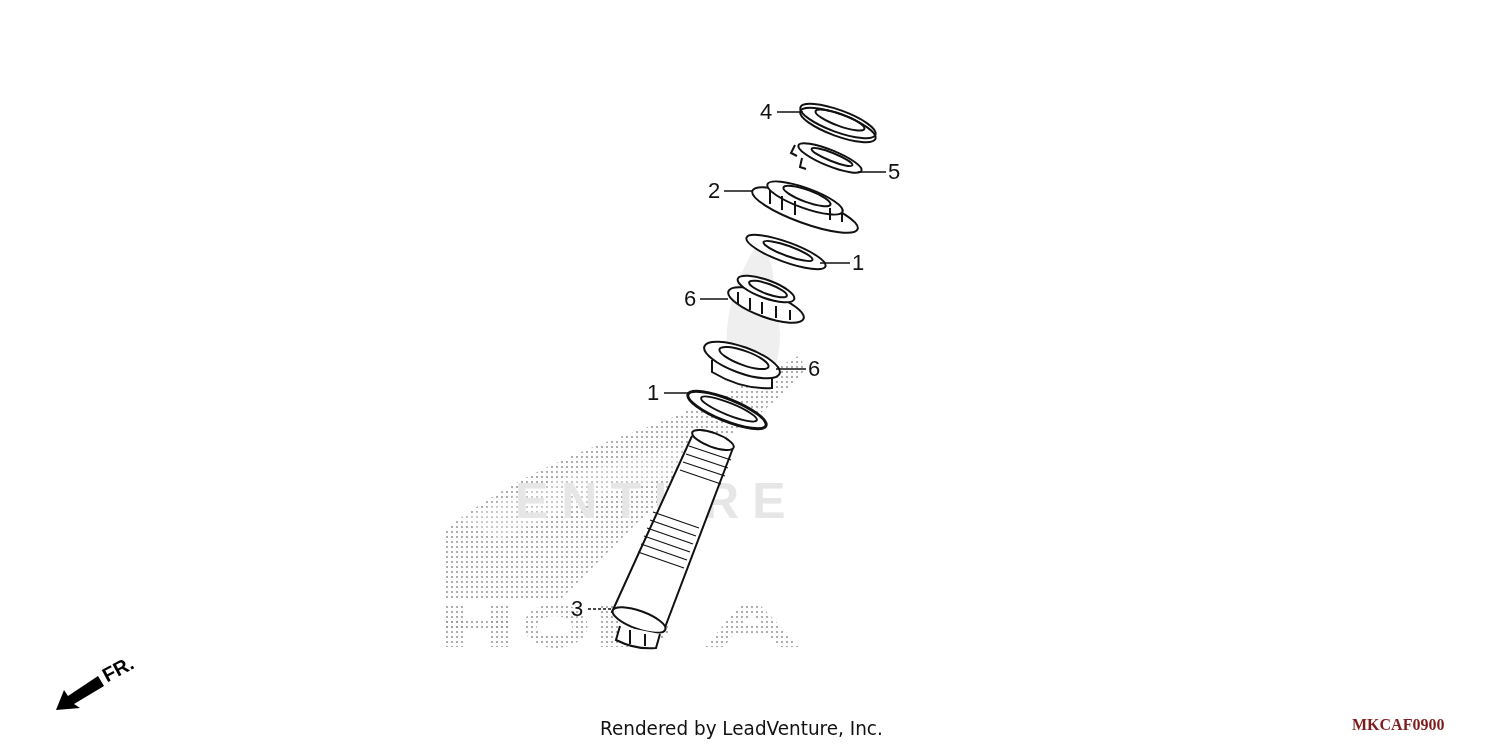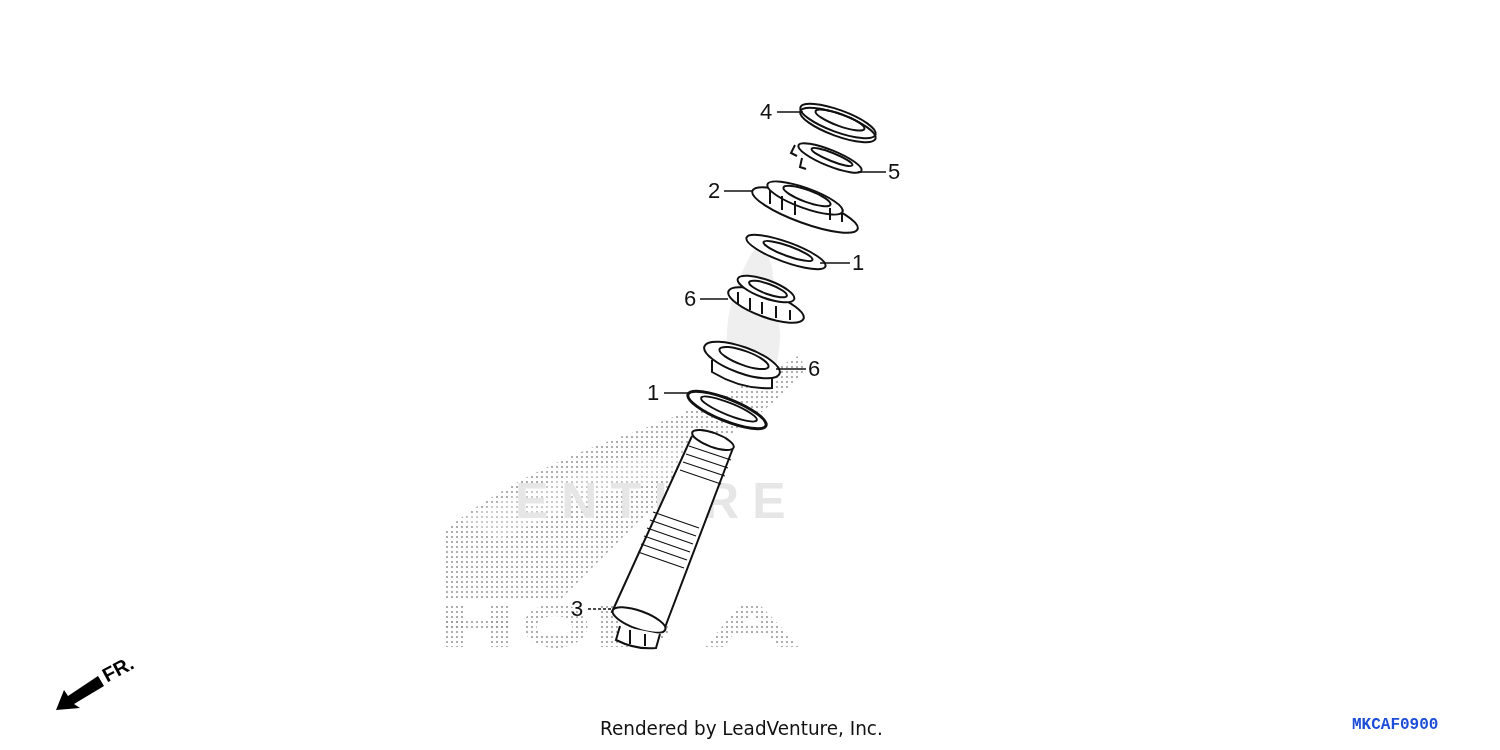--- a/index.html
+++ b/index.html
@@ -1,21 +1,21 @@
 <!DOCTYPE html>
 <html><head>
 <meta charset="utf-8">
 <style>
   html, body { margin:0; padding:0; background:#ffffff; }
   body { width:1500px; height:750px; position:relative; overflow:hidden; font-family:"DejaVu Sans", sans-serif; }
   .canvas { position:absolute; left:0; top:0; width:1500px; height:750px; }
   .watermark-text { position:absolute; left:515px; top:472px; font-family:"Liberation Sans", sans-serif; font-size:50px; font-weight:bold; letter-spacing:13px; color:#e6e6e6; }
   .callout { position:absolute; font-family:"Liberation Sans", sans-serif; font-size:22px; color:#111; line-height:1; }
   .footer { position:absolute; left:600px; top:716px; font-family:"DejaVu Sans", sans-serif; font-size:20px; color:#111; transform:scaleX(0.92); transform-origin:left top; }
-  .code { position:absolute; left:1352px; top:716px; font-family:Liberation Mono, monospace; font-size:16px; font-weight:bold; color:#1d4ed8; }
+  .code { position:absolute; left:1352px; top:716px; font-family:Liberation Serif, serif; font-size:16px; font-weight:bold; color:#7f1d1d; }
   .fr { position:absolute; left:52px; top:656px; width:100px; height:60px; }
 </style>
 </head>
 <body>
 
 <div class="canvas">
 
   <svg class="canvas" width="1500" height="750" viewBox="0 0 1500 750">
     <defs>
       <pattern id="dots" width="5" height="5" patternUnits="userSpaceOnUse">

